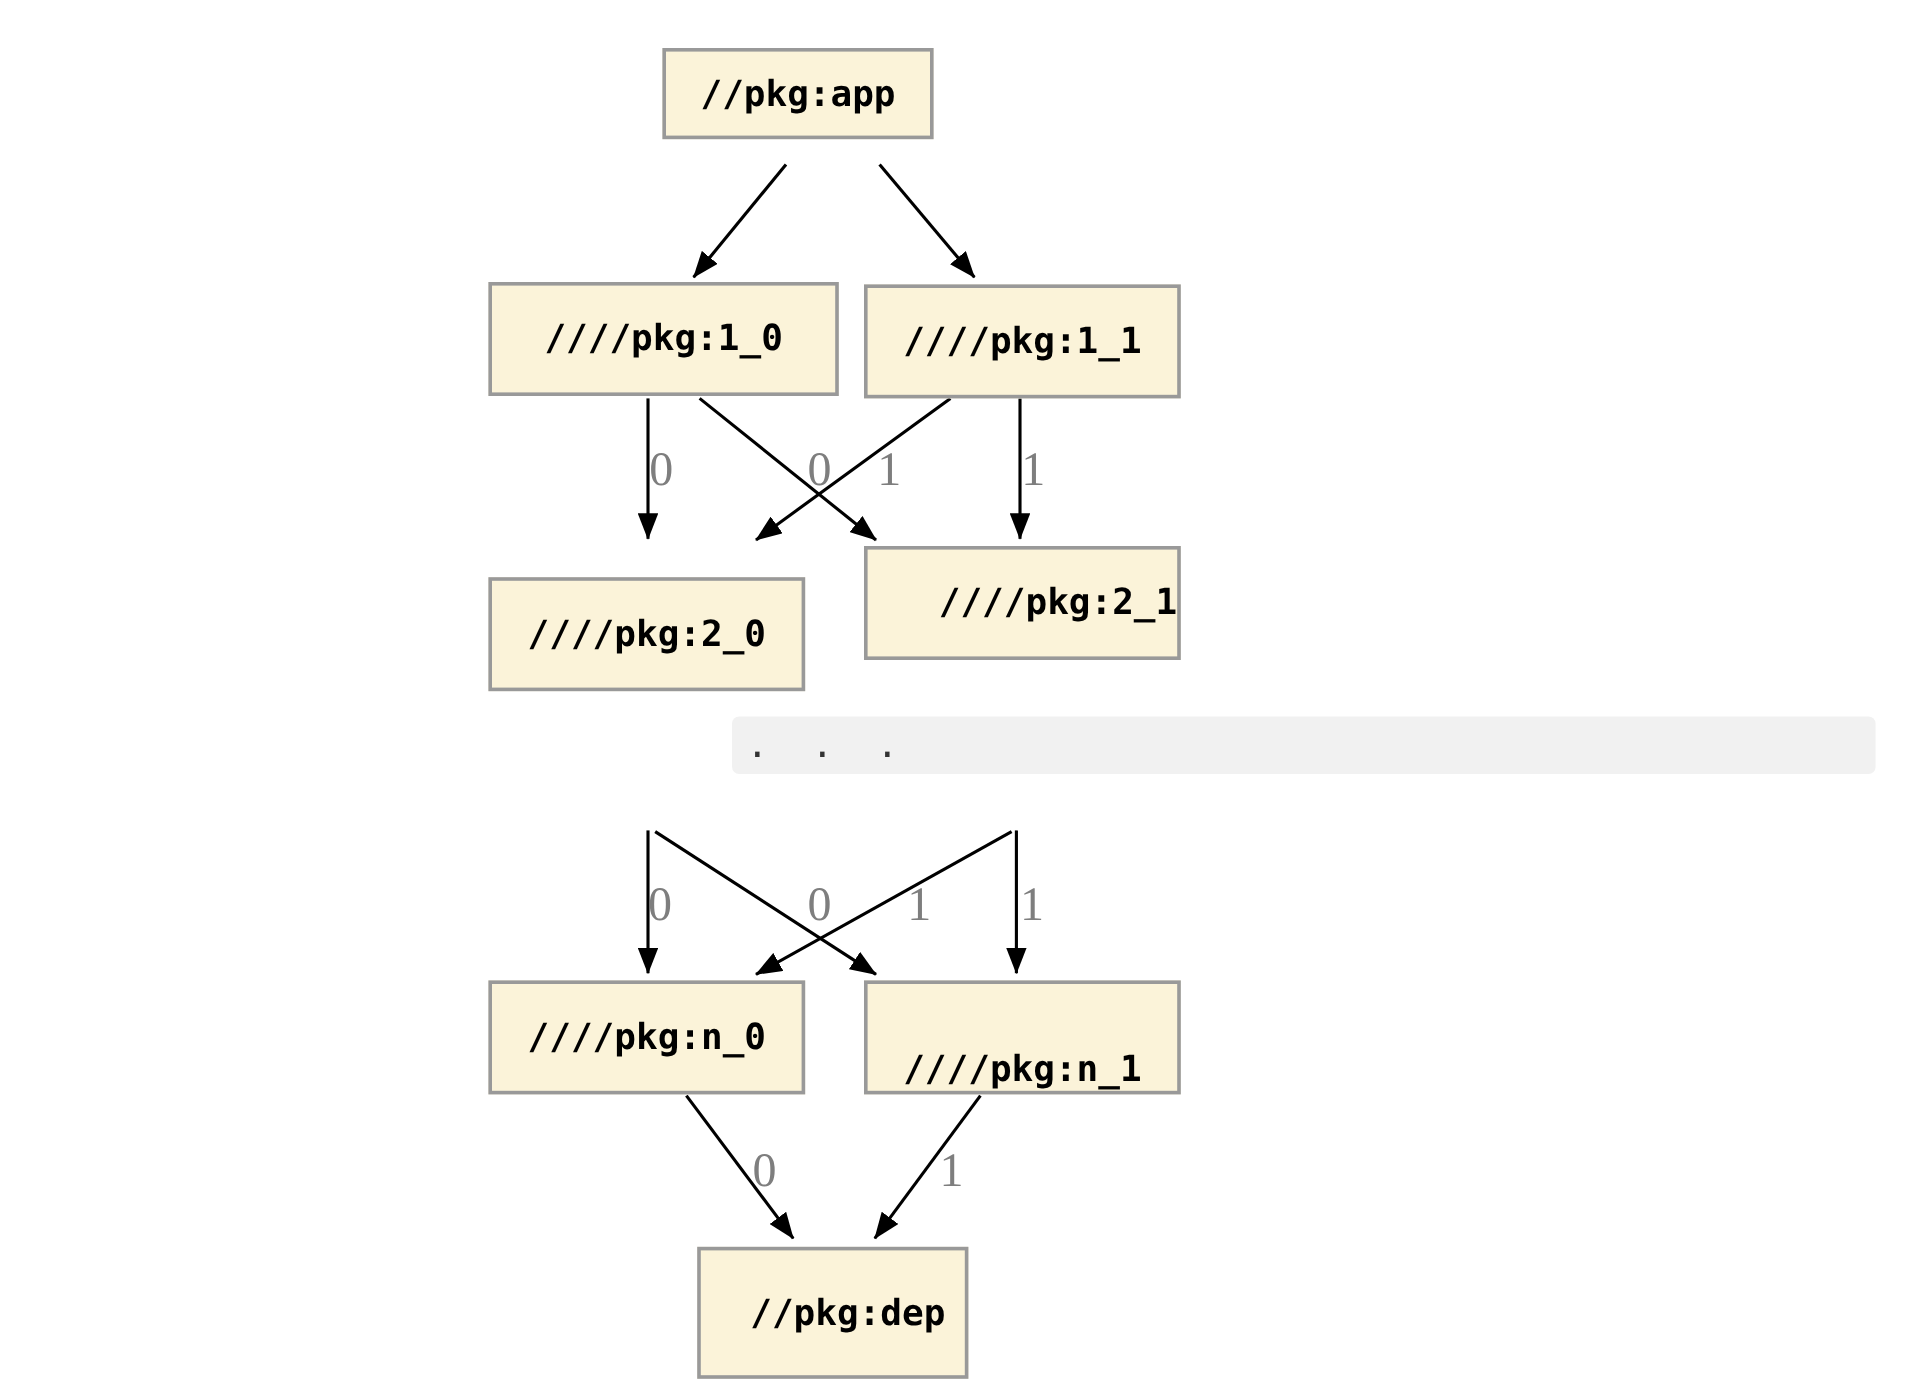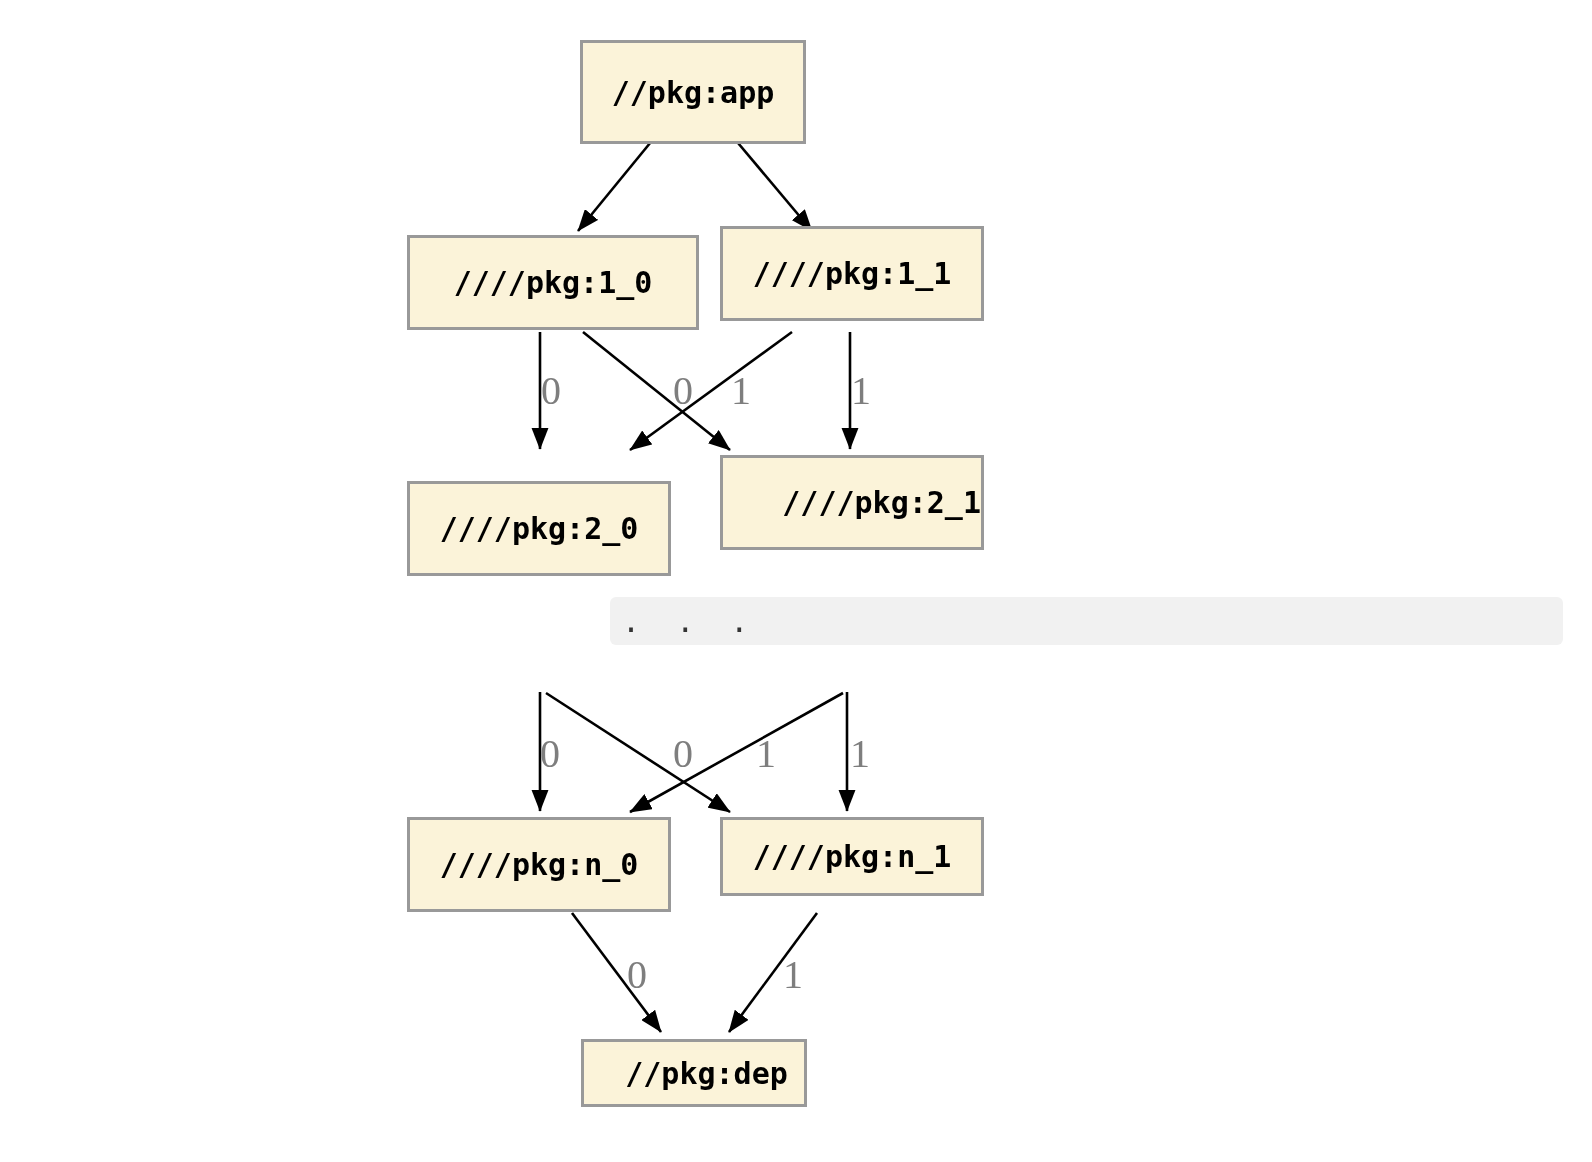--- a/index.html
+++ b/index.html
@@ -80,42 +80,42 @@
         <line x1="850" y1="332" x2="850" y2="449" stroke="#000000" stroke-width="2.6" marker-end="url(#arrowhead)"></line>
         <line x1="540" y1="692" x2="540" y2="811" stroke="#000000" stroke-width="2.6" marker-end="url(#arrowhead)"></line>
         <line x1="546" y1="693" x2="730" y2="812" stroke="#000000" stroke-width="2.6" marker-end="url(#arrowhead)"></line>
         <line x1="843" y1="693" x2="630" y2="812" stroke="#000000" stroke-width="2.6" marker-end="url(#arrowhead)"></line>
         <line x1="847" y1="692" x2="847" y2="811" stroke="#000000" stroke-width="2.6" marker-end="url(#arrowhead)"></line>
         <line x1="572" y1="913" x2="661" y2="1032" stroke="#000000" stroke-width="2.6" marker-end="url(#arrowhead)"></line>
         <line x1="817" y1="913" x2="729" y2="1032" stroke="#000000" stroke-width="2.6" marker-end="url(#arrowhead)"></line>
       </g>
   </svg>
 
-  <div class="node" style="left: 580px; top: 40px; width: 226px; height: 104px;">
+  <div class="node" style="left: 552px; top: 40px; width: 226px; height: 76px;">
     <span>//pkg:app</span>
   </div>
   <div class="node" style="left: 407px; top: 235px; width: 292px; height: 95px;">
     <span>////pkg:1_0</span>
   </div>
-  <div class="node" style="left: 720px; top: 226px; width: 264px; height: 95px;">
+  <div class="node" style="left: 720px; top: 237px; width: 264px; height: 95px;">
     <span>////pkg:1_1</span>
   </div>
   <div class="node" style="left: 407px; top: 455px; width: 264px; height: 95px; margin-top: 26px;">
     <span>////pkg:2_0</span>
   </div>
   <div class="node" style="left: 720px; top: 455px; width: 264px; height: 95px; justify-content: flex-end;">
     <span>////pkg:2_1</span>
   </div>
   <div class="node" style="left: 407px; top: 817px; width: 264px; height: 95px; align-items: center;">
     <span>////pkg:n_0</span>
   </div>
-  <div class="node" style="left: 720px; top: 817px; width: 264px; height: 79px;">
+  <div class="node" style="left: 720px; top: 817px; width: 264px; height: 95px; align-items: flex-end;">
     <span>////pkg:n_1</span>
   </div>
-  <div class="node" style="left: 581px; top: 1039px; width: 226px; height: 68px; padding-left: 25px;">
+  <div class="node" style="left: 581px; top: 1039px; width: 226px; height: 110px; padding-left: 25px;">
     <span>//pkg:dep</span>
   </div>
 
   <div class="code-band" style="left: 610px; top: 597px; width: 953px; height: 48px;">
     <span>.  .  .</span>
   </div>
 
   <div id="label-layer">
       <span class="edge-label" style="left: 551px; top: 391px;">0</span>
       <span class="edge-label" style="left: 741px; top: 391px;">1</span>

